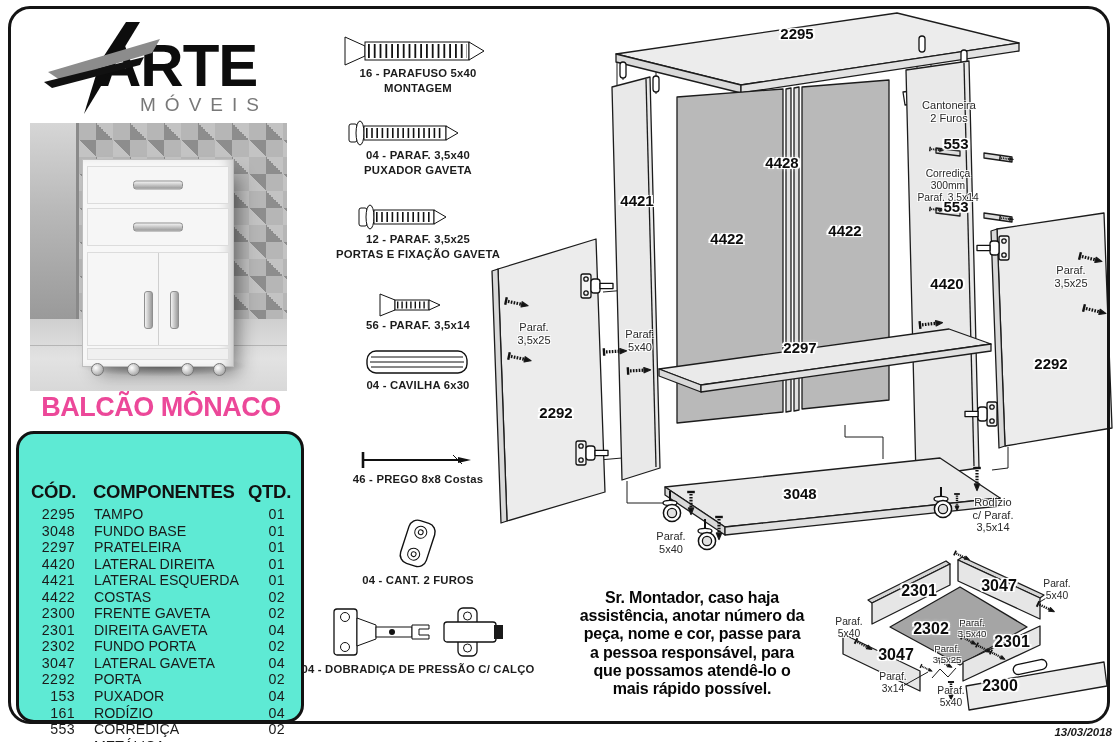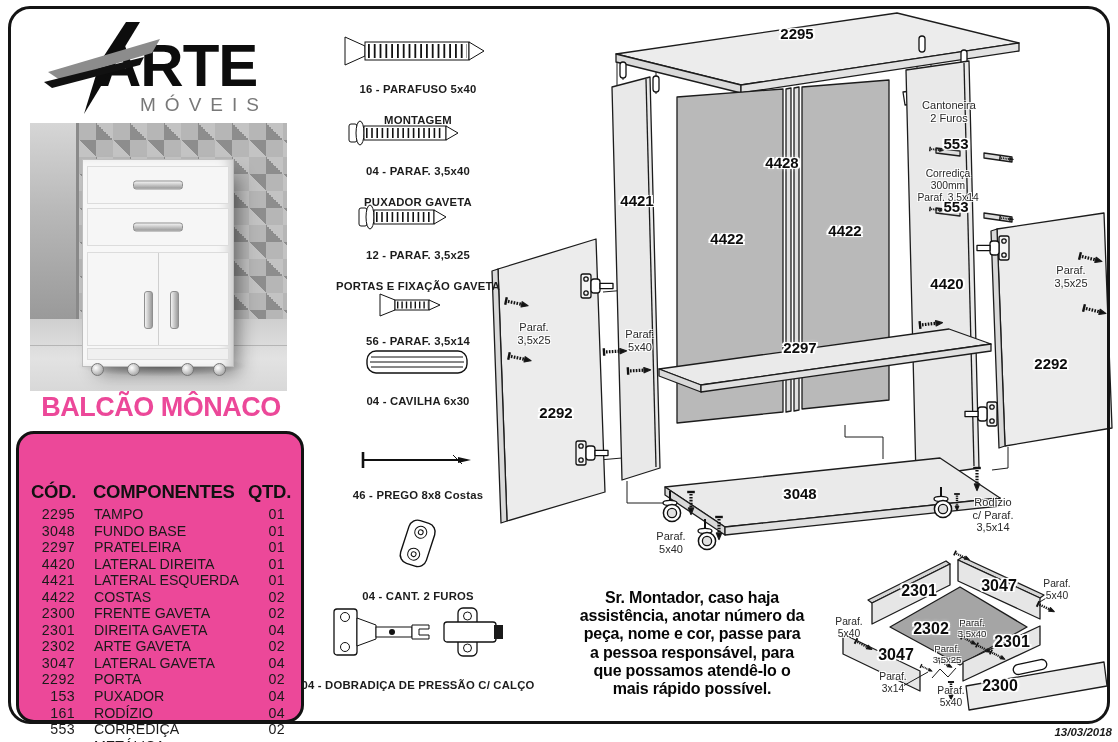--- a/index.html
+++ b/index.html
@@ -32,29 +32,29 @@
   .cab .vhdl{position:absolute;top:38px;width:7px;height:36px;border-radius:3px;border:1px solid #8f8f8f;
       background:linear-gradient(90deg,#f3f3f3,#9a9a9a);}
   .cab .plinth{position:absolute;left:4px;right:4px;bottom:6px;height:10px;background:#f0f0f0;border:1px solid #dcdcdc;}
   .cab .wheel{position:absolute;bottom:-10px;width:11px;height:11px;border-radius:50%;
       background:radial-gradient(circle at 35% 35%,#fff,#8f8f8f);border:1px solid #777;}
   .cabshadow{position:absolute;left:44px;top:232px;width:176px;height:22px;
       background:radial-gradient(ellipse at center,rgba(0,0,0,.38),rgba(0,0,0,0) 68%);}
   .title{position:absolute;left:14px;top:392px;width:294px;text-align:center;
          font-size:27px;font-weight:bold;letter-spacing:-0.5px;color:#ec4899;}
   .ptable{position:absolute;left:16px;top:431px;width:288px;height:292px;border:3px solid #121212;
-          border-radius:18px;box-sizing:border-box;padding:7px 10px 20px 12px;background:#ec4899;}
+          border-radius:18px;box-sizing:border-box;padding:7px 10px 20px 12px;background:#5eead4;}
   .thead{display:flex;align-items:baseline;font-weight:bold;font-size:18.5px;letter-spacing:-0.3px;margin-bottom:3px;}
   .thead .hc{width:62px;} .thead .hn{flex:1;margin-top:40px;} .thead .hq{width:50px;text-align:right;}
   .trow{display:flex;font-size:14.2px;line-height:16.55px;color:#1a1a1a;}
   .trow .c{width:44px;text-align:right;letter-spacing:.4px;}
   .trow .n{flex:1;padding-left:19px;}
   .trow .q{width:42px;text-align:right;padding-right:6px;letter-spacing:.4px;}
   
-  .hw{position:absolute;left:316px;width:204px;display:flex;flex-direction:column;align-items:center;gap:17px;text-align:center;}
+  .hw{position:absolute;left:316px;width:204px;display:flex;flex-direction:column;align-items:center;gap:1px;text-align:center;}
   .hw-label{font-size:11.3px;font-weight:600;color:#1c1c1c;white-space:nowrap;letter-spacing:.2px;line-height:1.2;}
   
   .dg{position:absolute;left:0;top:0;width:1118px;height:742px;pointer-events:none;}
   .plabel{position:absolute;transform:translate(-50%,-50%);font-weight:bold;font-size:15px;color:#0c0c0c;white-space:pre;
       text-shadow:-2px -1px 0 #fff,2px -1px 0 #fff,-2px 1px 0 #fff,2px 1px 0 #fff,0 0 4px #fff;}
   .plabel.dr{font-size:16px;}
   .alabel{position:absolute;transform:translate(-50%,-50%);font-size:11px;color:#2a2a2a;text-align:center;
       line-height:1.15;white-space:pre-line;
       text-shadow:-1px -1px 0 #fff,1px -1px 0 #fff,-1px 1px 0 #fff,1px 1px 0 #fff;}
   .alabel.s{font-size:9.5px;} .alabel.m{font-size:10.3px;}
@@ -347,21 +347,21 @@
         <div class="n">FRENTE GAVETA</div>
         <div class="q">02</div>
       </div>
     <div class="trow">
         <div class="c">2301</div>
         <div class="n">DIREITA GAVETA</div>
         <div class="q">04</div>
       </div>
     <div class="trow">
         <div class="c">2302</div>
-        <div class="n">ARTE GAVETA</div>
+        <div class="n">FUNDO PORTA</div>
         <div class="q">02</div>
       </div>
     <div class="trow">
         <div class="c">3047</div>
         <div class="n">LATERAL GAVETA</div>
         <div class="q">04</div>
       </div>
     <div class="trow">
         <div class="c">2292</div>
         <div class="n">PORTA</div>

